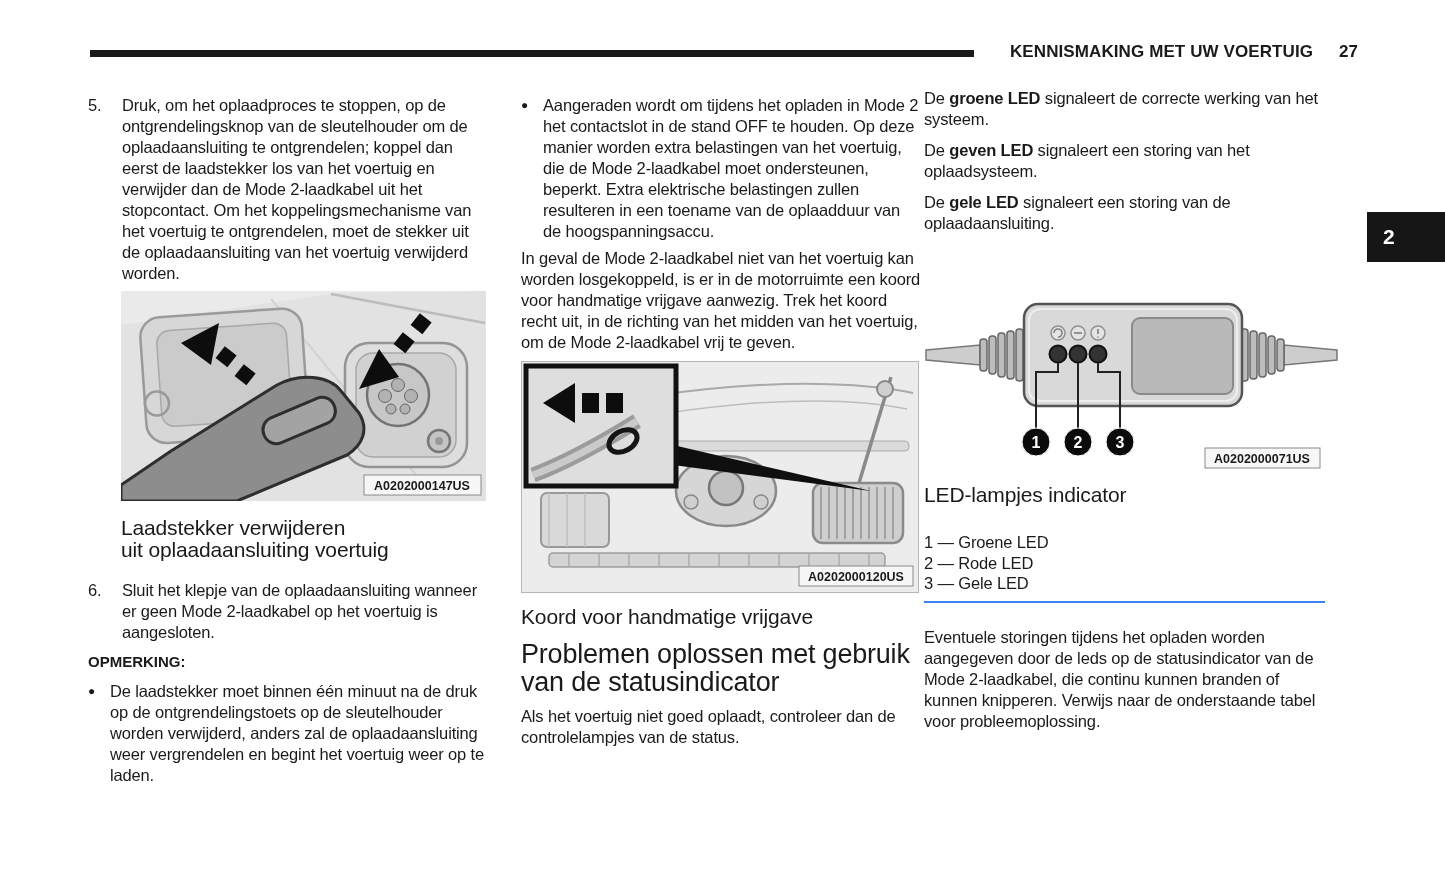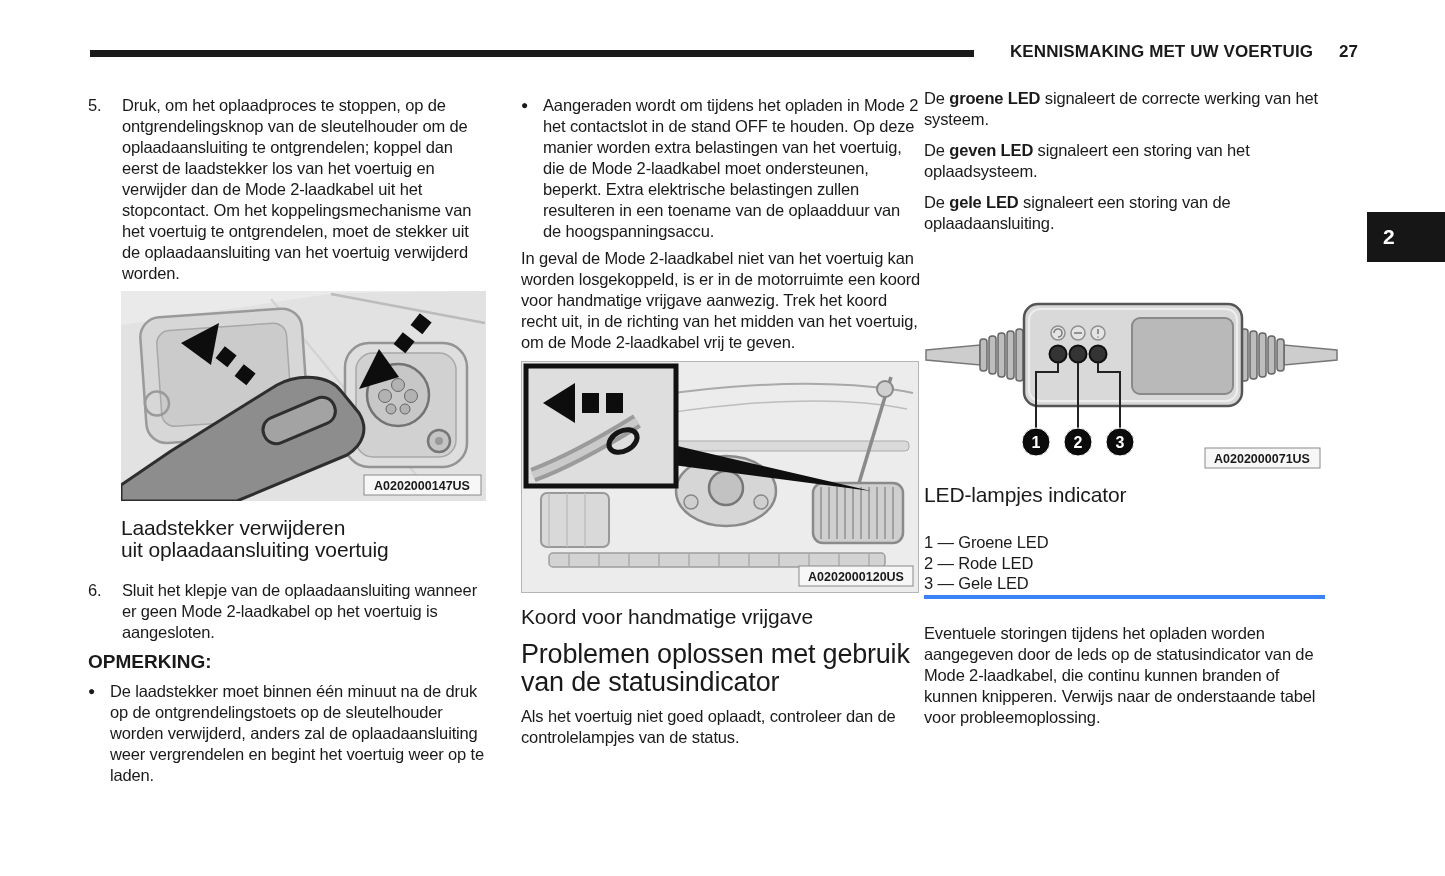--- a/index.html
+++ b/index.html
@@ -30,24 +30,24 @@
   .body-text{font-size:16.5px;line-height:21px;letter-spacing:-0.15px;}
   .step{display:flex;}
   .step-num{width:34px;flex:none;}
   .bullet-item{display:flex;}
   .bullet-glyph{width:22px;flex:none;font-size:12px;line-height:21px;}
   .bold{font-weight:bold;}
 
   .fig{display:block;}
   .fig-caption{font-weight:normal;font-size:21px;line-height:22px;letter-spacing:-0.15px;}
 
-  .note-heading{font-weight:bold;font-size:19px;line-height:21px;}
+  .note-heading{font-weight:bold;font-size:15px;line-height:21px;}
   .section-heading{font-size:27px;line-height:28px;font-weight:normal;letter-spacing:-0.2px;}
 
-  .legend{border-bottom:4px solid #3b82f6;padding-bottom:1px;}
+  .legend{border-bottom:2px solid #3b82f6;padding-bottom:7px;}
   .legend-item{font-size:16.5px;line-height:20.5px;letter-spacing:-0.15px;}
 
   
   .mt-step5{margin-top:95px;}
   .fig1-wrap{margin-left:33px;margin-top:7px;width:318px;}
   .cap1{margin-top:16px;margin-left:33px;width:365px;}
   .mt-step6{margin-top:19px;}
   .mt-noteh{margin-top:8px;}
   .mt-noteb{margin-top:9px;}
 

